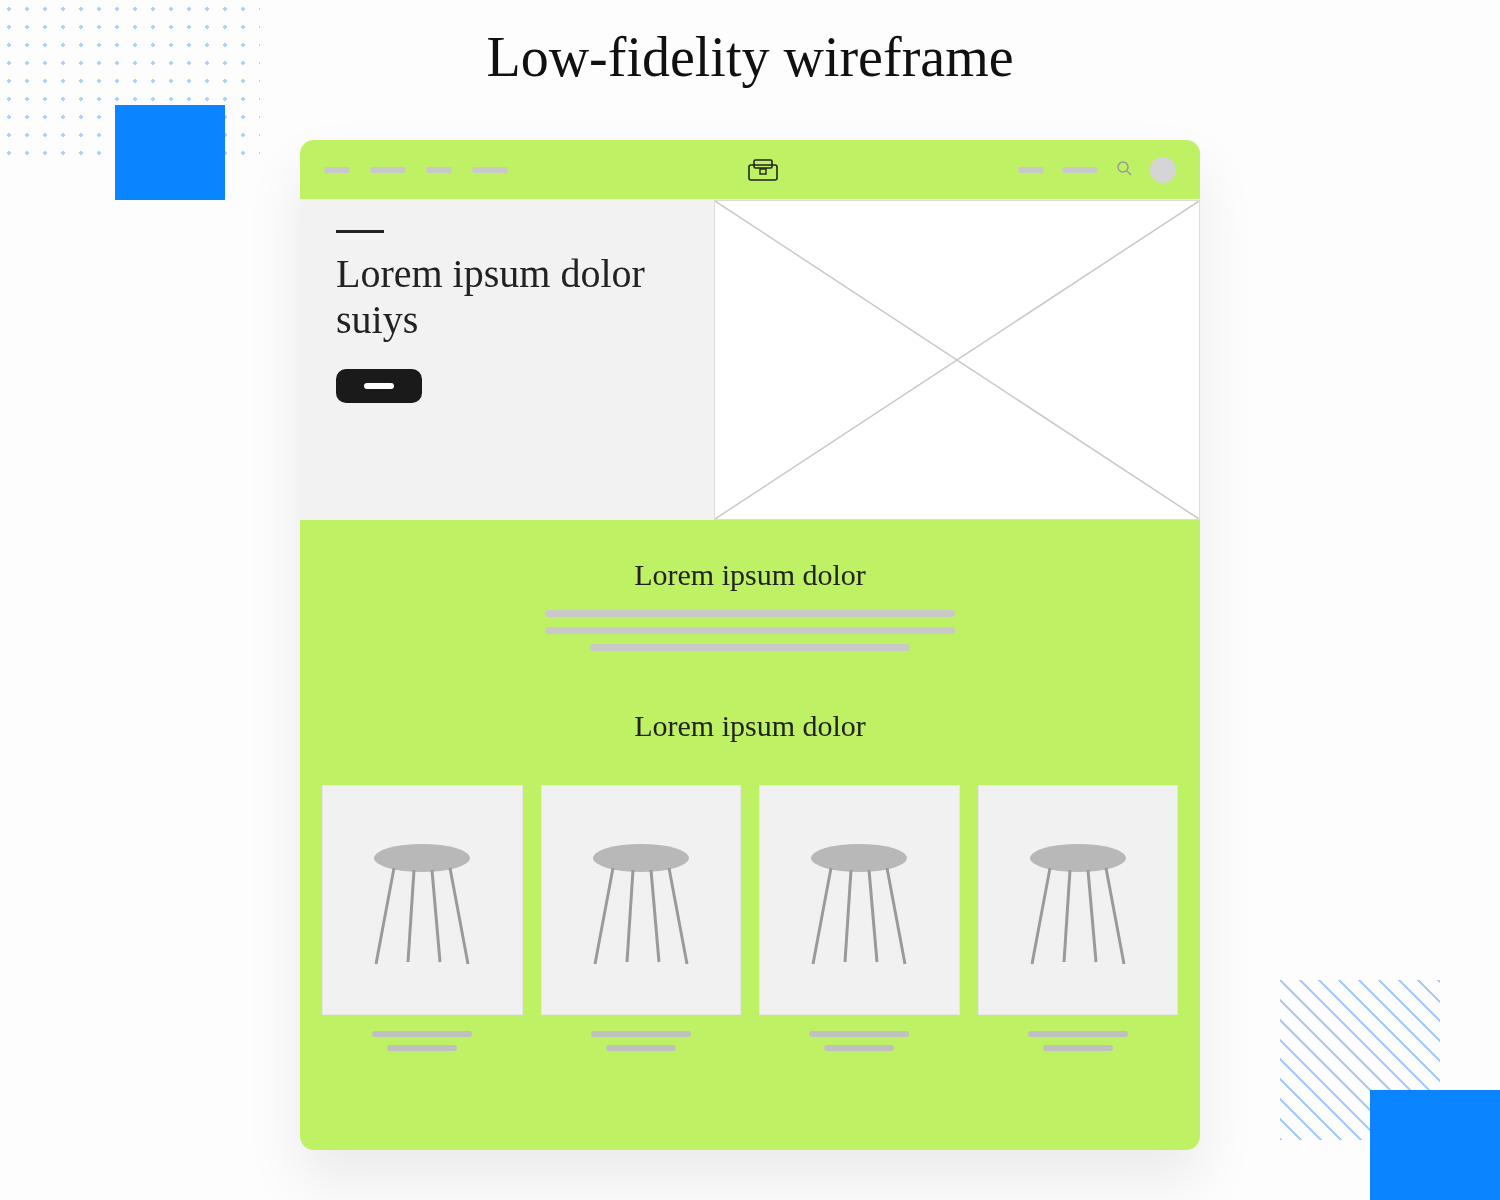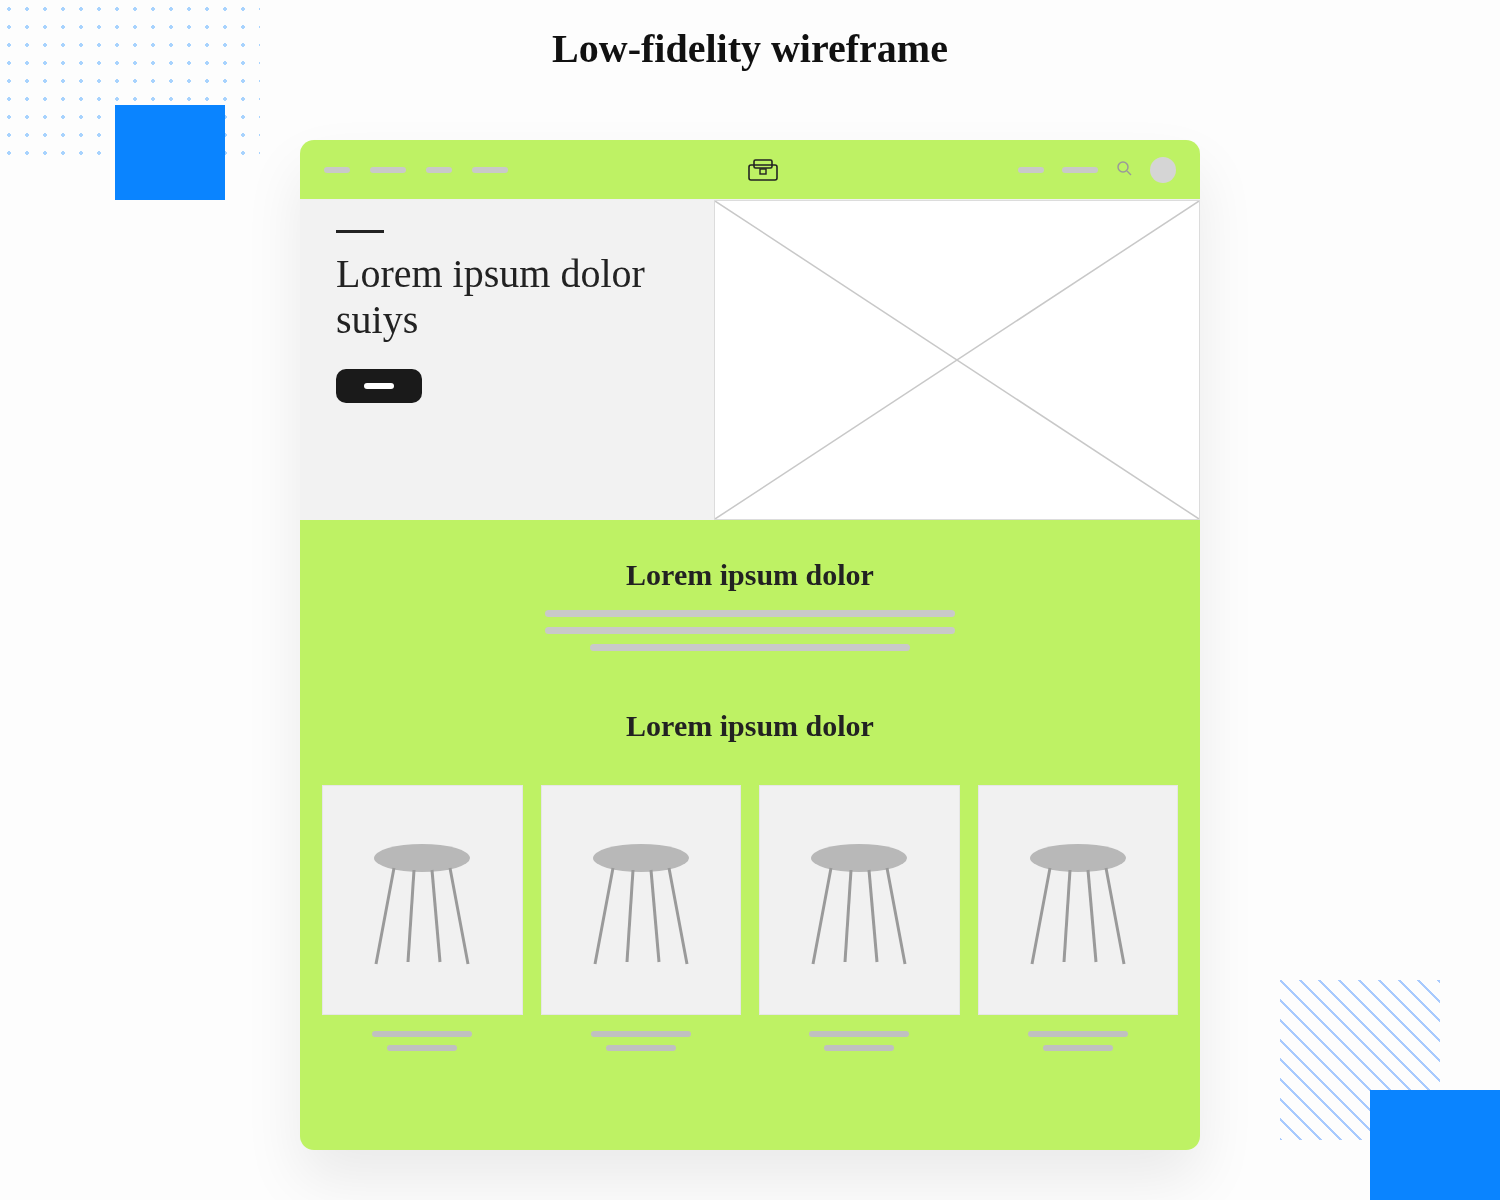--- a/index.html
+++ b/index.html
@@ -26,21 +26,21 @@
     background:repeating-linear-gradient(45deg,#6fa8ff 0 2px,transparent 2px 14px);
     opacity:.6;
   }
   .blue-square-br{
     position:absolute;bottom:0;right:0;width:130px;height:110px;
     background:#0a84ff;
   }
   .page-title{
     position:absolute;top:25px;left:0;right:0;
     text-align:center;
-    font-size:40px;font-weight:700;color:#111;
+    font-size:56px;font-weight:400;color:#111;
     font-family:Georgia,serif;
   }
   
   .card{
     position:absolute;top:140px;left:50%;transform:translateX(-50%);
     width:900px;height:1010px;
     background:#bef264;
     border-radius:14px;
     box-shadow:0 30px 60px rgba(0,0,0,.08);
     overflow:hidden;
@@ -72,21 +72,21 @@
     margin-top:26px;
     width:86px;height:34px;border-radius:10px;background:#1a1a1a;
     display:flex;align-items:center;justify-content:center;
   }
   .cta-inner{width:30px;height:6px;border-radius:3px;background:#fff;}
   .hero-right{
     width:54%;position:relative;background:#fff;border:1px solid #dcdcdc;
   }
   .hero-right svg{position:absolute;inset:0;width:100%;height:100%;}
   
-  .section{padding:38px 40px 0;text-align:center;font-weight:bold;}
+  .section{padding:38px 40px 0;text-align:center;}
   .section-title{font-size:30px;color:#222;margin-bottom:18px;}
   .line{height:7px;border-radius:4px;background:#c9c9c9;margin:0 auto 10px;}
   .l1{width:410px;} .l2{width:410px;} .l3{width:320px;}
   .section2{padding-top:48px;}
   
   .grid{
     display:flex;gap:18px;padding:24px 22px 0;
   }
   .pcard{flex:1;}
   .pimg{

